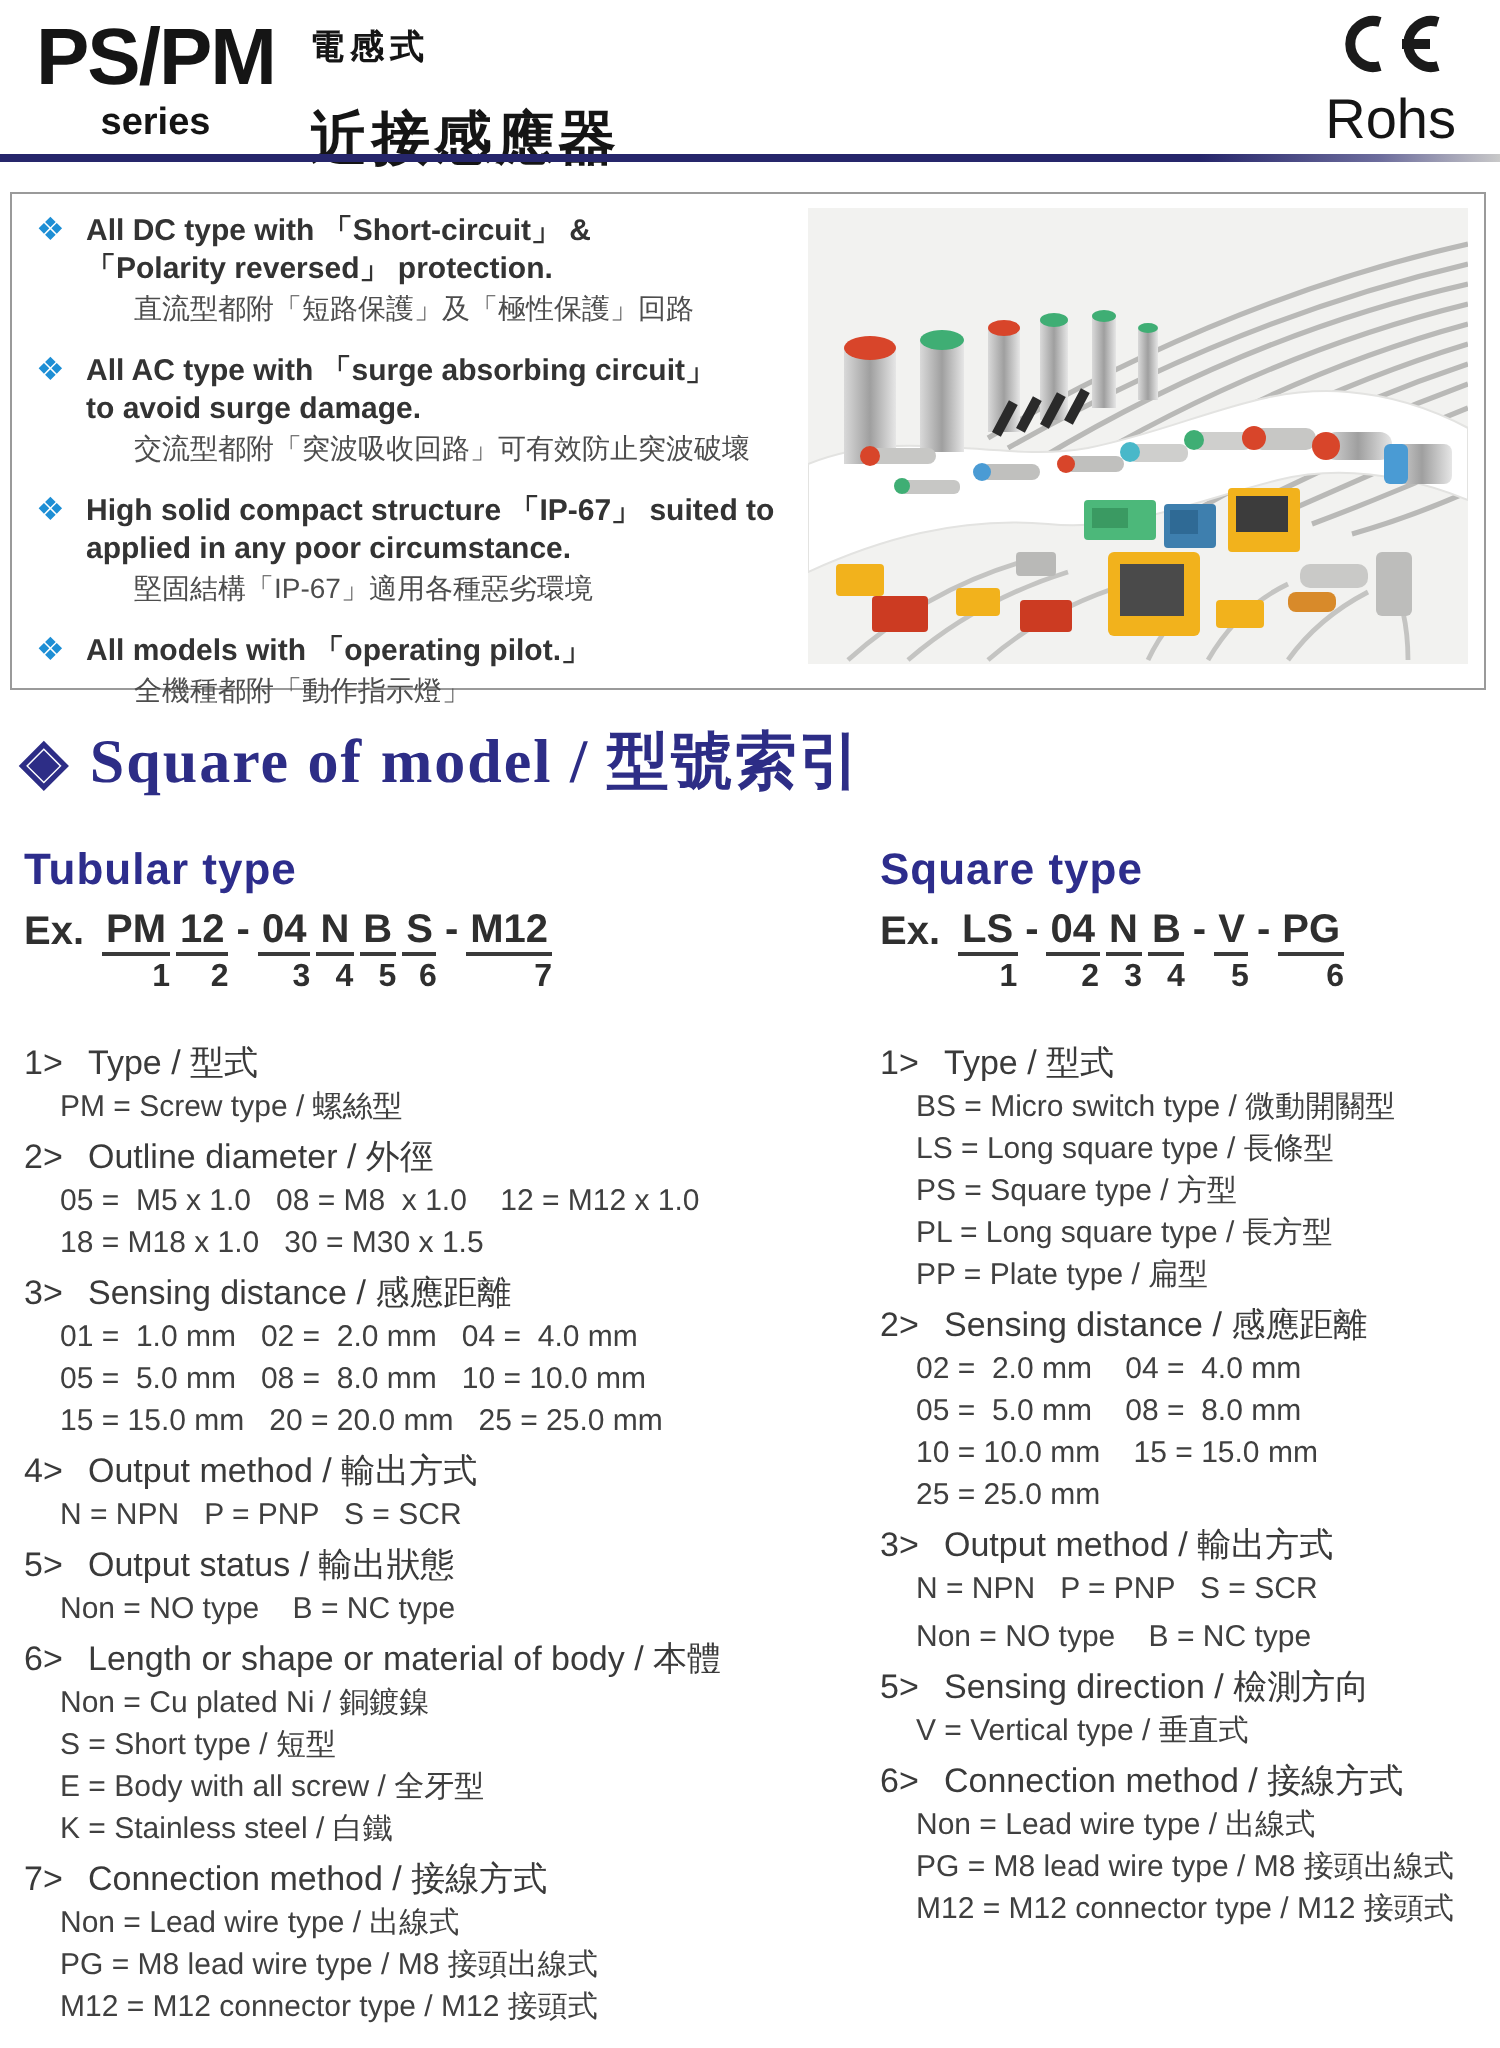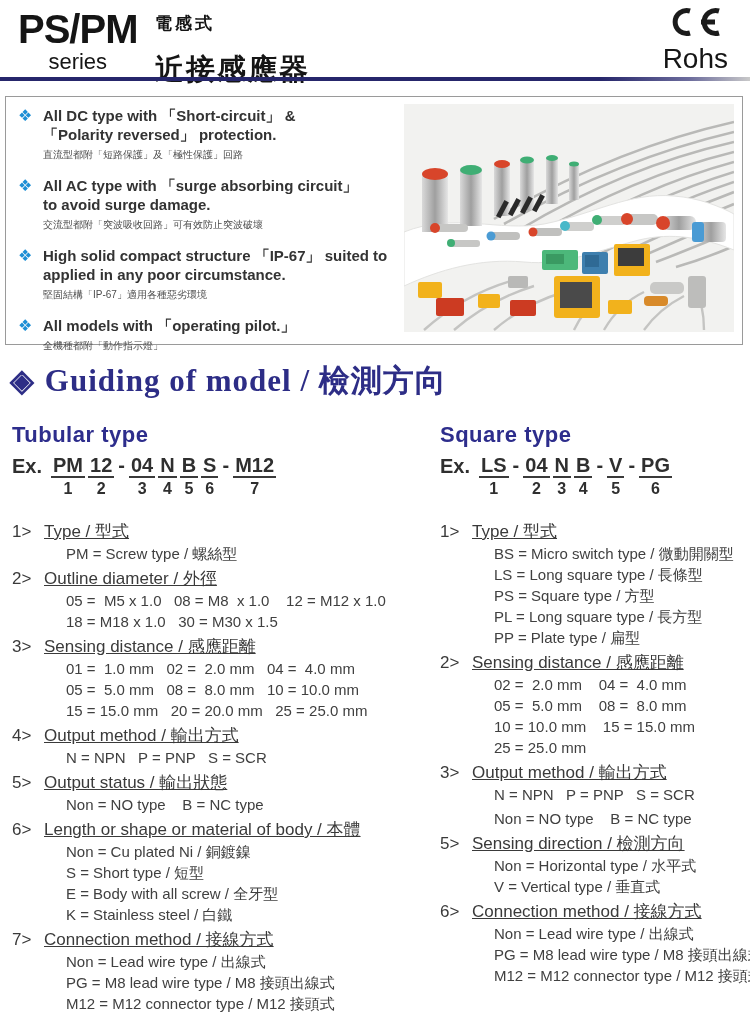--- a/index.html
+++ b/index.html
@@ -2,65 +2,65 @@
 <html><head>
 <meta charset="utf-8">
 <style>
   html,body{margin:0;padding:0;background:#888;}
   .page{position:relative;width:750px;height:1024px;margin:0 auto;background:#ffffff;
         font-family:"Liberation Sans",sans-serif;color:#3a3a3a;overflow:hidden;}
 
   
   .brand{position:absolute;left:18px;top:8px;text-align:center;}
   .brand-main{font-size:40px;font-weight:bold;color:#151515;line-height:42px;letter-spacing:-1px;}
-  .brand-sub{font-size:22px;font-weight:normal;color:#151515;line-height:24px;}
+  .brand-sub{font-size:19px;font-weight:bold;color:#151515;line-height:24px;}
   .subtitle{position:absolute;left:155px;top:12px;}
   .subtitle-small{font-size:17px;font-weight:bold;color:#151515;letter-spacing:3px;}
   .subtitle-large{font-size:29px;font-weight:bold;color:#151515;letter-spacing:2px;margin-top:15px;}
   .certs{position:absolute;right:22px;top:6px;text-align:center;}
   .rohs{font-size:28px;font-weight:normal;color:#151515;line-height:30px;margin-top:2px;}
   .rule{position:absolute;top:77px;left:0;width:750px;height:4px;
         background:linear-gradient(90deg,#26266b 0%,#26266b 80%,#6d6d9d 92%,#c9c9c9 100%);}
 
   
   .features{position:absolute;top:96px;left:5px;width:738px;height:249px;
             border:1px solid #9a9a9a;background:#fff;box-sizing:border-box;}
   .feature-list{position:absolute;left:12px;top:9px;width:400px;}
   .feature{position:relative;padding-left:25px;margin-bottom:13px;}
   .bullet{position:absolute;left:0;top:0;color:#1e8fd5;font-size:16px;line-height:19px;}
   .f-en{font-size:15px;font-weight:bold;color:#333;line-height:19px;}
   .f-en:empty{display:none;}
-  .f-zh{font-size:10px;color:#4d4d4d;line-height:17px;margin-top:2px;}
+  .f-zh{font-size:14px;color:#4d4d4d;line-height:17px;margin-top:2px;margin-left:24px;}
 
   
   .photo{position:absolute;right:8px;top:7px;width:330px;height:228px;background:#f5f5f3;}
 
   
   .guiding{position:absolute;top:360px;left:10px;font-family:"Liberation Serif",serif;
            font-weight:bold;font-size:31px;color:#2d2d86;letter-spacing:1px;}
   .guiding .marker{margin-right:10px;}
 
   
   .col-left{position:absolute;left:12px;top:422px;width:424px;}
   .col-right{position:absolute;left:440px;top:422px;width:304px;}
   .col-title{font-size:22px;font-weight:bold;color:#2d2d8c;margin-bottom:6px;letter-spacing:0.5px;}
 
   .example{display:flex;align-items:flex-start;font-size:20px;font-weight:bold;
            color:#2f2f2f;margin-bottom:22px;}
   .ex-label{margin-right:9px;line-height:24px;}
-  .part{display:inline-block;text-align:center;margin-right:3px;}
+  .part{display:inline-block;text-align:right;margin-right:3px;}
   .part .lab{display:block;border-bottom:2px solid #3a3a3a;padding:0 2px;line-height:22px;}
   .part.sep .lab{border-bottom:none;padding:0 1px;}
   .part .num{display:block;font-size:16px;line-height:18px;margin-top:2px;}
   .part .num:empty{display:none;}
 
   .item{margin-bottom:3px;}
-  .item-head{font-size:17px;color:#3a3a3a;line-height:23px;text-decoration:underline;}
+  .item-head{font-size:17px;color:#3a3a3a;line-height:23px;}
   .item-num{display:inline-block;width:32px;}
-  .item-lines{margin-left:54px;font-size:15px;color:#404040;line-height:21px;}
+  .item-lines{margin-left:18px;font-size:15px;color:#404040;line-height:21px;}
   .item-lines div{white-space:pre;}
 
   
   .watermark{position:absolute;left:420px;top:983px;font-size:20px;font-weight:bold;
              color:#8f8f8f;letter-spacing:0.5px;opacity:0.85;z-index:5;}
 </style>
 </head>
 <body>
 
 <div class="page">
@@ -215,21 +215,21 @@
           <rect x="204" y="196" width="24" height="14" rx="2" fill="#f2b21c"></rect>
           <rect x="246" y="178" width="34" height="12" rx="5" fill="#c9c9c7"></rect>
           <rect x="240" y="192" width="24" height="10" rx="4" fill="#d88a2a"></rect>
           <rect x="284" y="172" width="18" height="32" rx="3" fill="#bdbdbb"></rect>
         </g>
       </svg>
     </div>
   </div>
 
   <div class="guiding">
-    <span class="marker">◈</span><span>Guiding of model / 檢測方向</span>
+    <span class="marker">◈</span><span>Square of model / 型號索引</span>
   </div>
 
   <div class="col-left">
     <div class="col-title">Tubular type</div>
 
     <div class="example">
       <span class="ex-label">Ex.</span>
       <span class="part">
           <span class="lab">PM</span>
           <span class="num">1</span>
@@ -384,21 +384,20 @@
         </div>
     </div>
     <div class="item">
       <div class="item-lines">
           <div>Non = NO type    B = NC type</div>
         </div>
     </div>
     <div class="item">
       <div class="item-head"><span class="item-num">5&gt;</span><span>Sensing direction / 檢測方向</span></div>
       <div class="item-lines">
-        <div>Non = Horizontal type / 水平式</div>
         <div>V = Vertical type / 垂直式</div>
       </div>
     </div>
     <div class="item">
       <div class="item-head"><span class="item-num">6&gt;</span><span>Connection method / 接線方式</span></div>
       <div class="item-lines">
         <div>Non = Lead wire type / 出線式</div>
         <div>PG = M8 lead wire type / M8 接頭出線式</div>
         <div>M12 = M12 connector type / M12 接頭式</div>
       </div>

